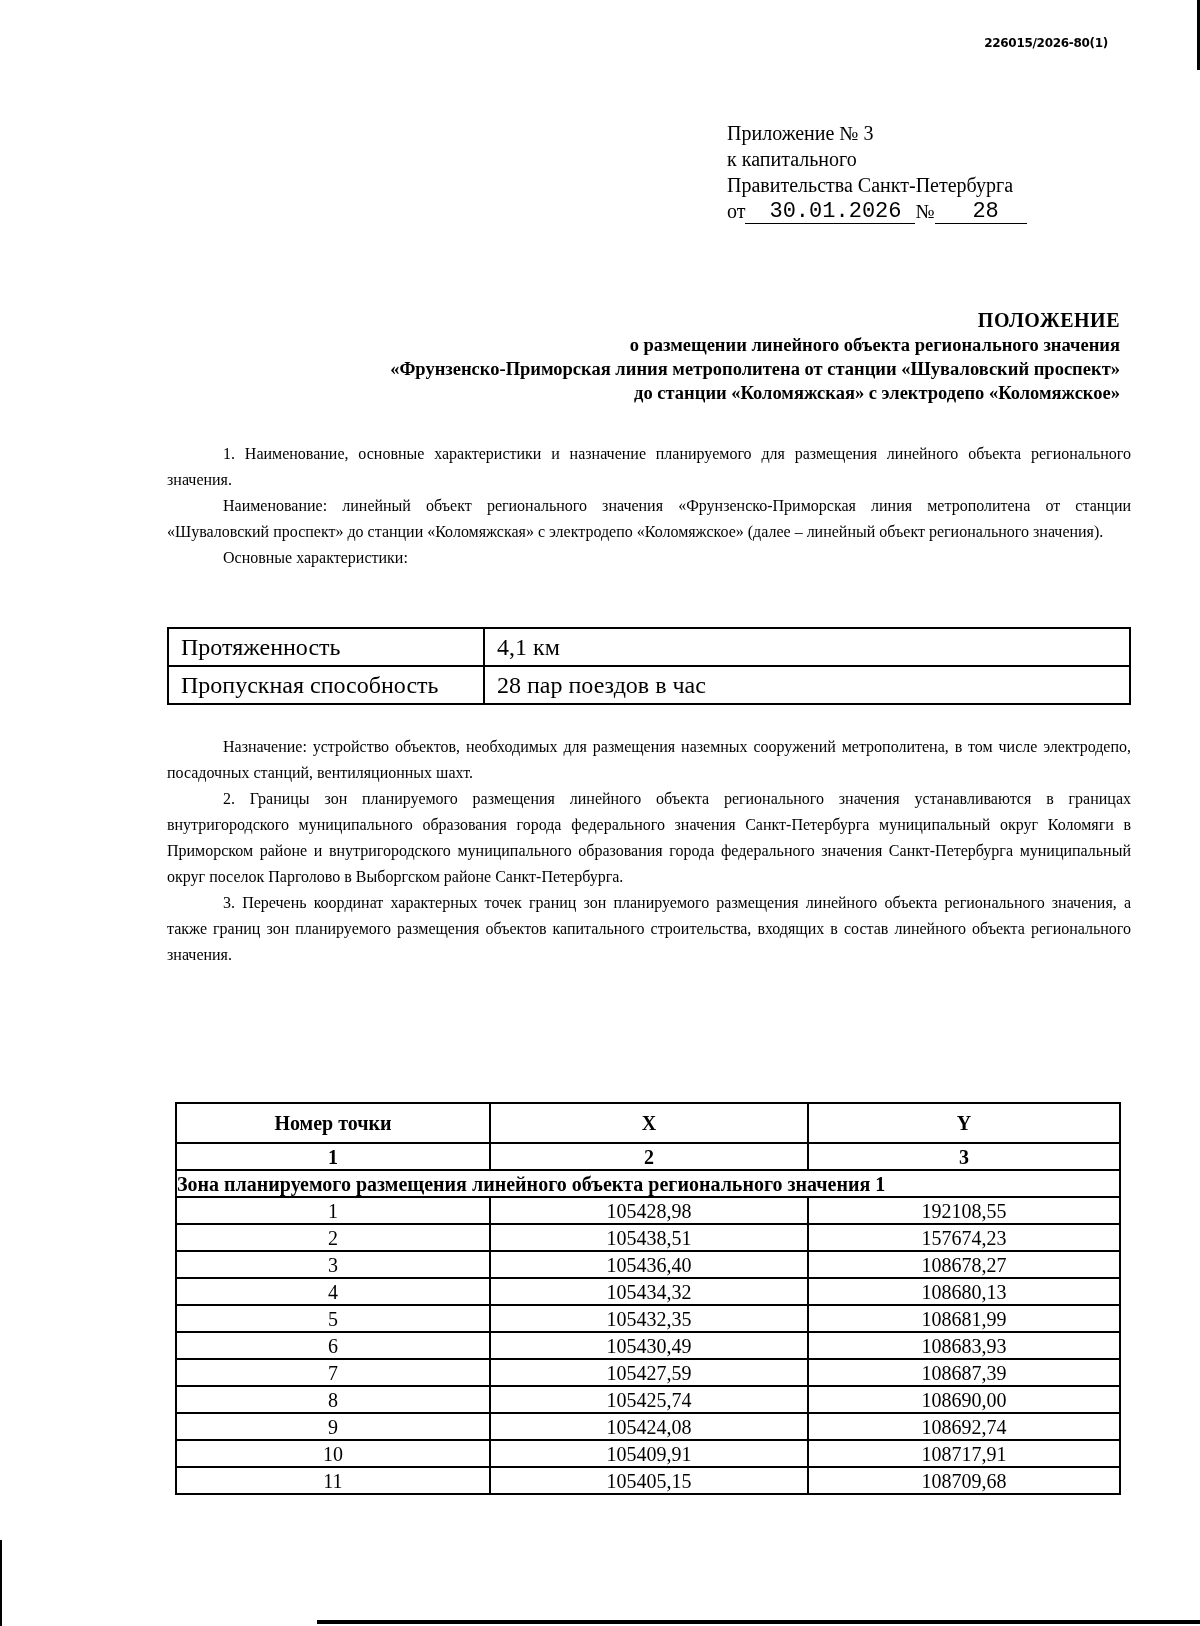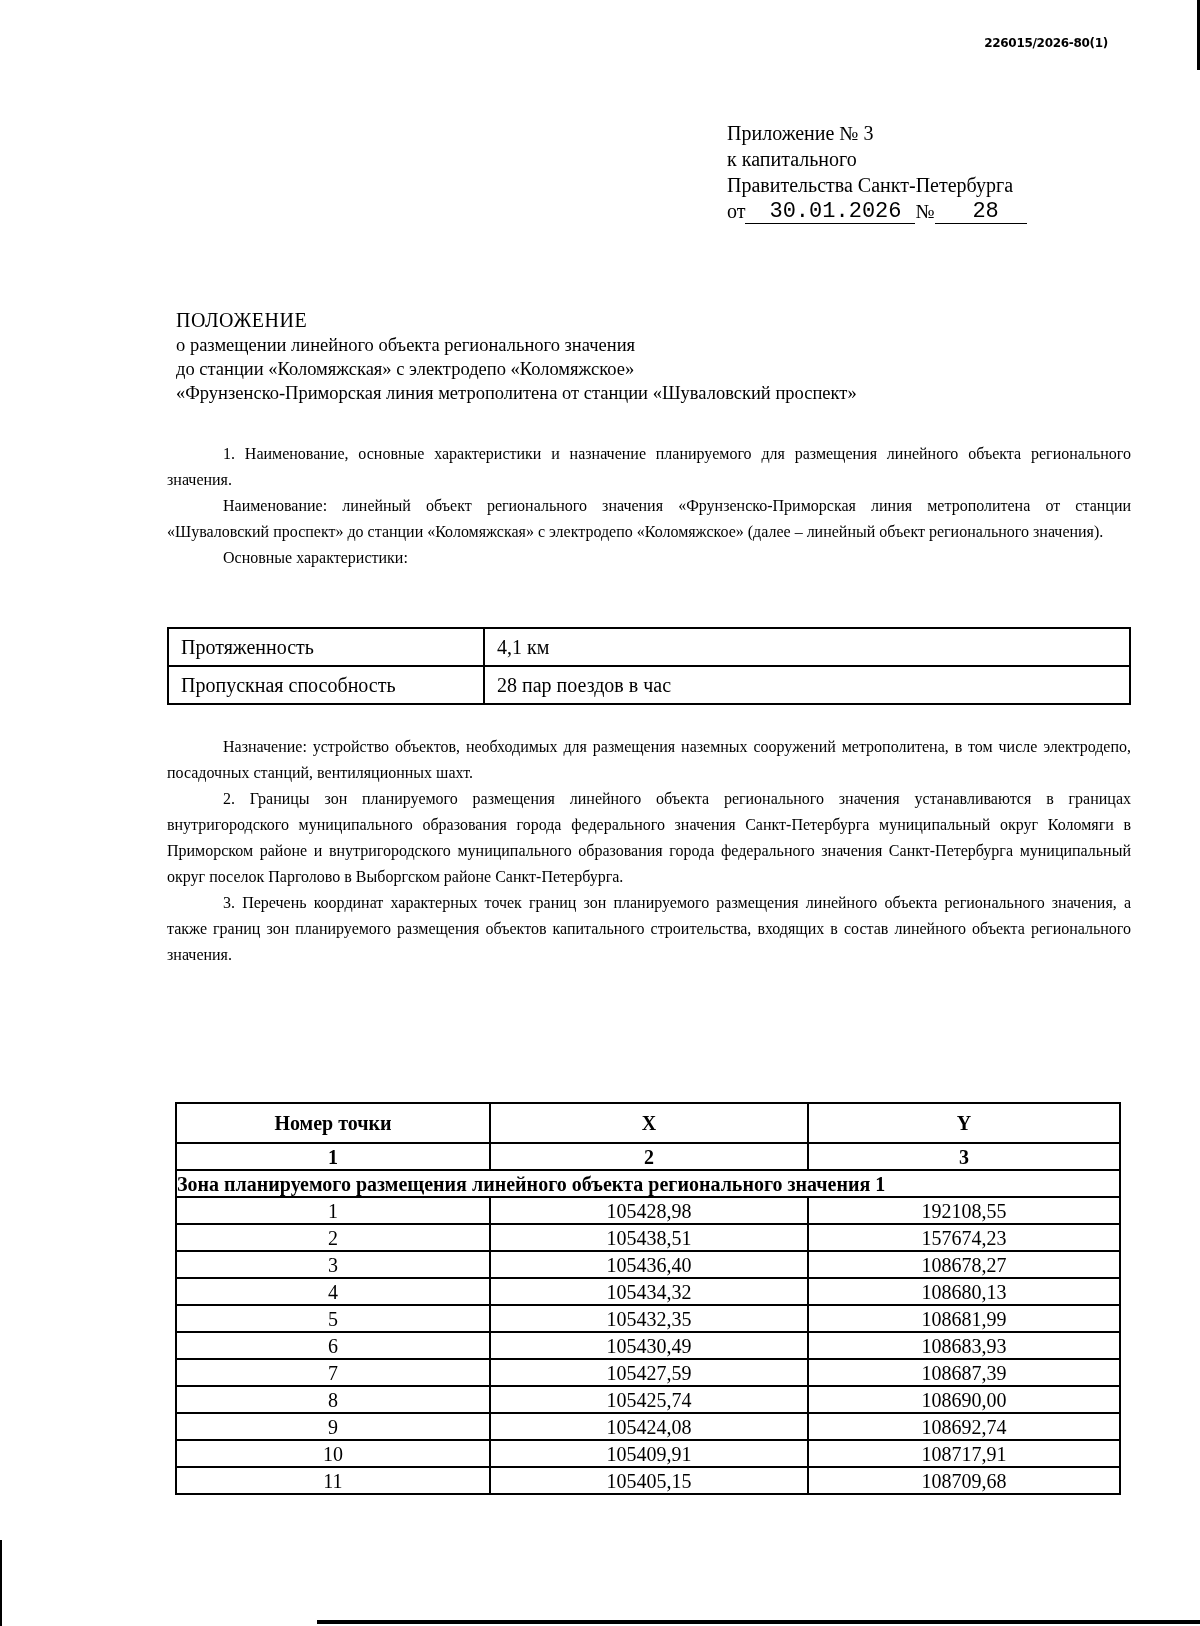--- a/index.html
+++ b/index.html
@@ -24,35 +24,35 @@
     .sign-line { display: flex; align-items: flex-end; white-space: nowrap; text-align: center; }
     .sign-line .ul {
       display: inline-block; border-bottom: 1.5px solid #000;
       font-family: "Liberation Mono", "DejaVu Sans Mono", monospace; font-size: 22px;
       line-height: 22px; padding-left: 10px;
     }
     .sign-line .ul.date { width: 160px; }
     .sign-line .ul.num { width: 82px; }
 
     .title-block {
-      position: absolute; left: 176px; width: 972px; top: 307px; text-align: left;
-      font-weight: normal;
+      position: absolute; left: 148px; width: 972px; top: 307px; text-align: right;
+      font-weight: bold;
     }
     .title-block .t1 { font-size: 20px; line-height: 26px; letter-spacing: 0.5px; }
     .title-block .t2 { font-size: 18.5px; line-height: 24px; }
 
     .body-text {
       position: absolute; left: 167px; width: 964px;
       font-size: 16px; line-height: 26px; text-align: justify;
     }
     .para { text-indent: 56px; margin: 0; }
 
     table.char {
       position: absolute; left: 167px; top: 627px; width: 964px;
-      border-collapse: collapse; font-size: 20px;
+      border-collapse: collapse; font-size: 24px;
     }
     table.char td {
       border: 2px solid #000; height: 36px; padding: 0 12px; vertical-align: middle;
     }
     table.char td.c1 { width: 290px; }
 
     table.coords {
       position: absolute; left: 175px; top: 1102px; width: 946px;
       border-collapse: collapse; font-size: 20px; text-align: center;
     }
@@ -82,22 +82,22 @@
     <span>от</span>
     <span class="ul date">30.01.2026</span>
     <span>№</span>
     <span class="ul num">28</span>
   </div>
 </div>
 
 <div class="title-block">
   <div class="t1">ПОЛОЖЕНИЕ</div>
   <div class="t2">о размещении линейного объекта регионального значения</div>
+  <div class="t2">«Фрунзенско-Приморская линия метрополитена от станции «Шуваловский проспект»</div>
   <div class="t2">до станции «Коломяжская» с электродепо «Коломяжское»</div>
-  <div class="t2">«Фрунзенско-Приморская линия метрополитена от станции «Шуваловский проспект»</div>
 </div>
 
 <div class="body-text" style="top:441px;">
   <p class="para">1. Наименование, основные характеристики и назначение планируемого для размещения линейного объекта регионального значения.</p>
   <p class="para">Наименование: линейный объект регионального значения «Фрунзенско-Приморская линия метрополитена от станции «Шуваловский проспект» до станции «Коломяжская» с электродепо «Коломяжское» (далее – линейный объект регионального значения).</p>
   <p class="para">Основные характеристики:</p>
 </div>
 
 <table class="char">
   <tbody>

